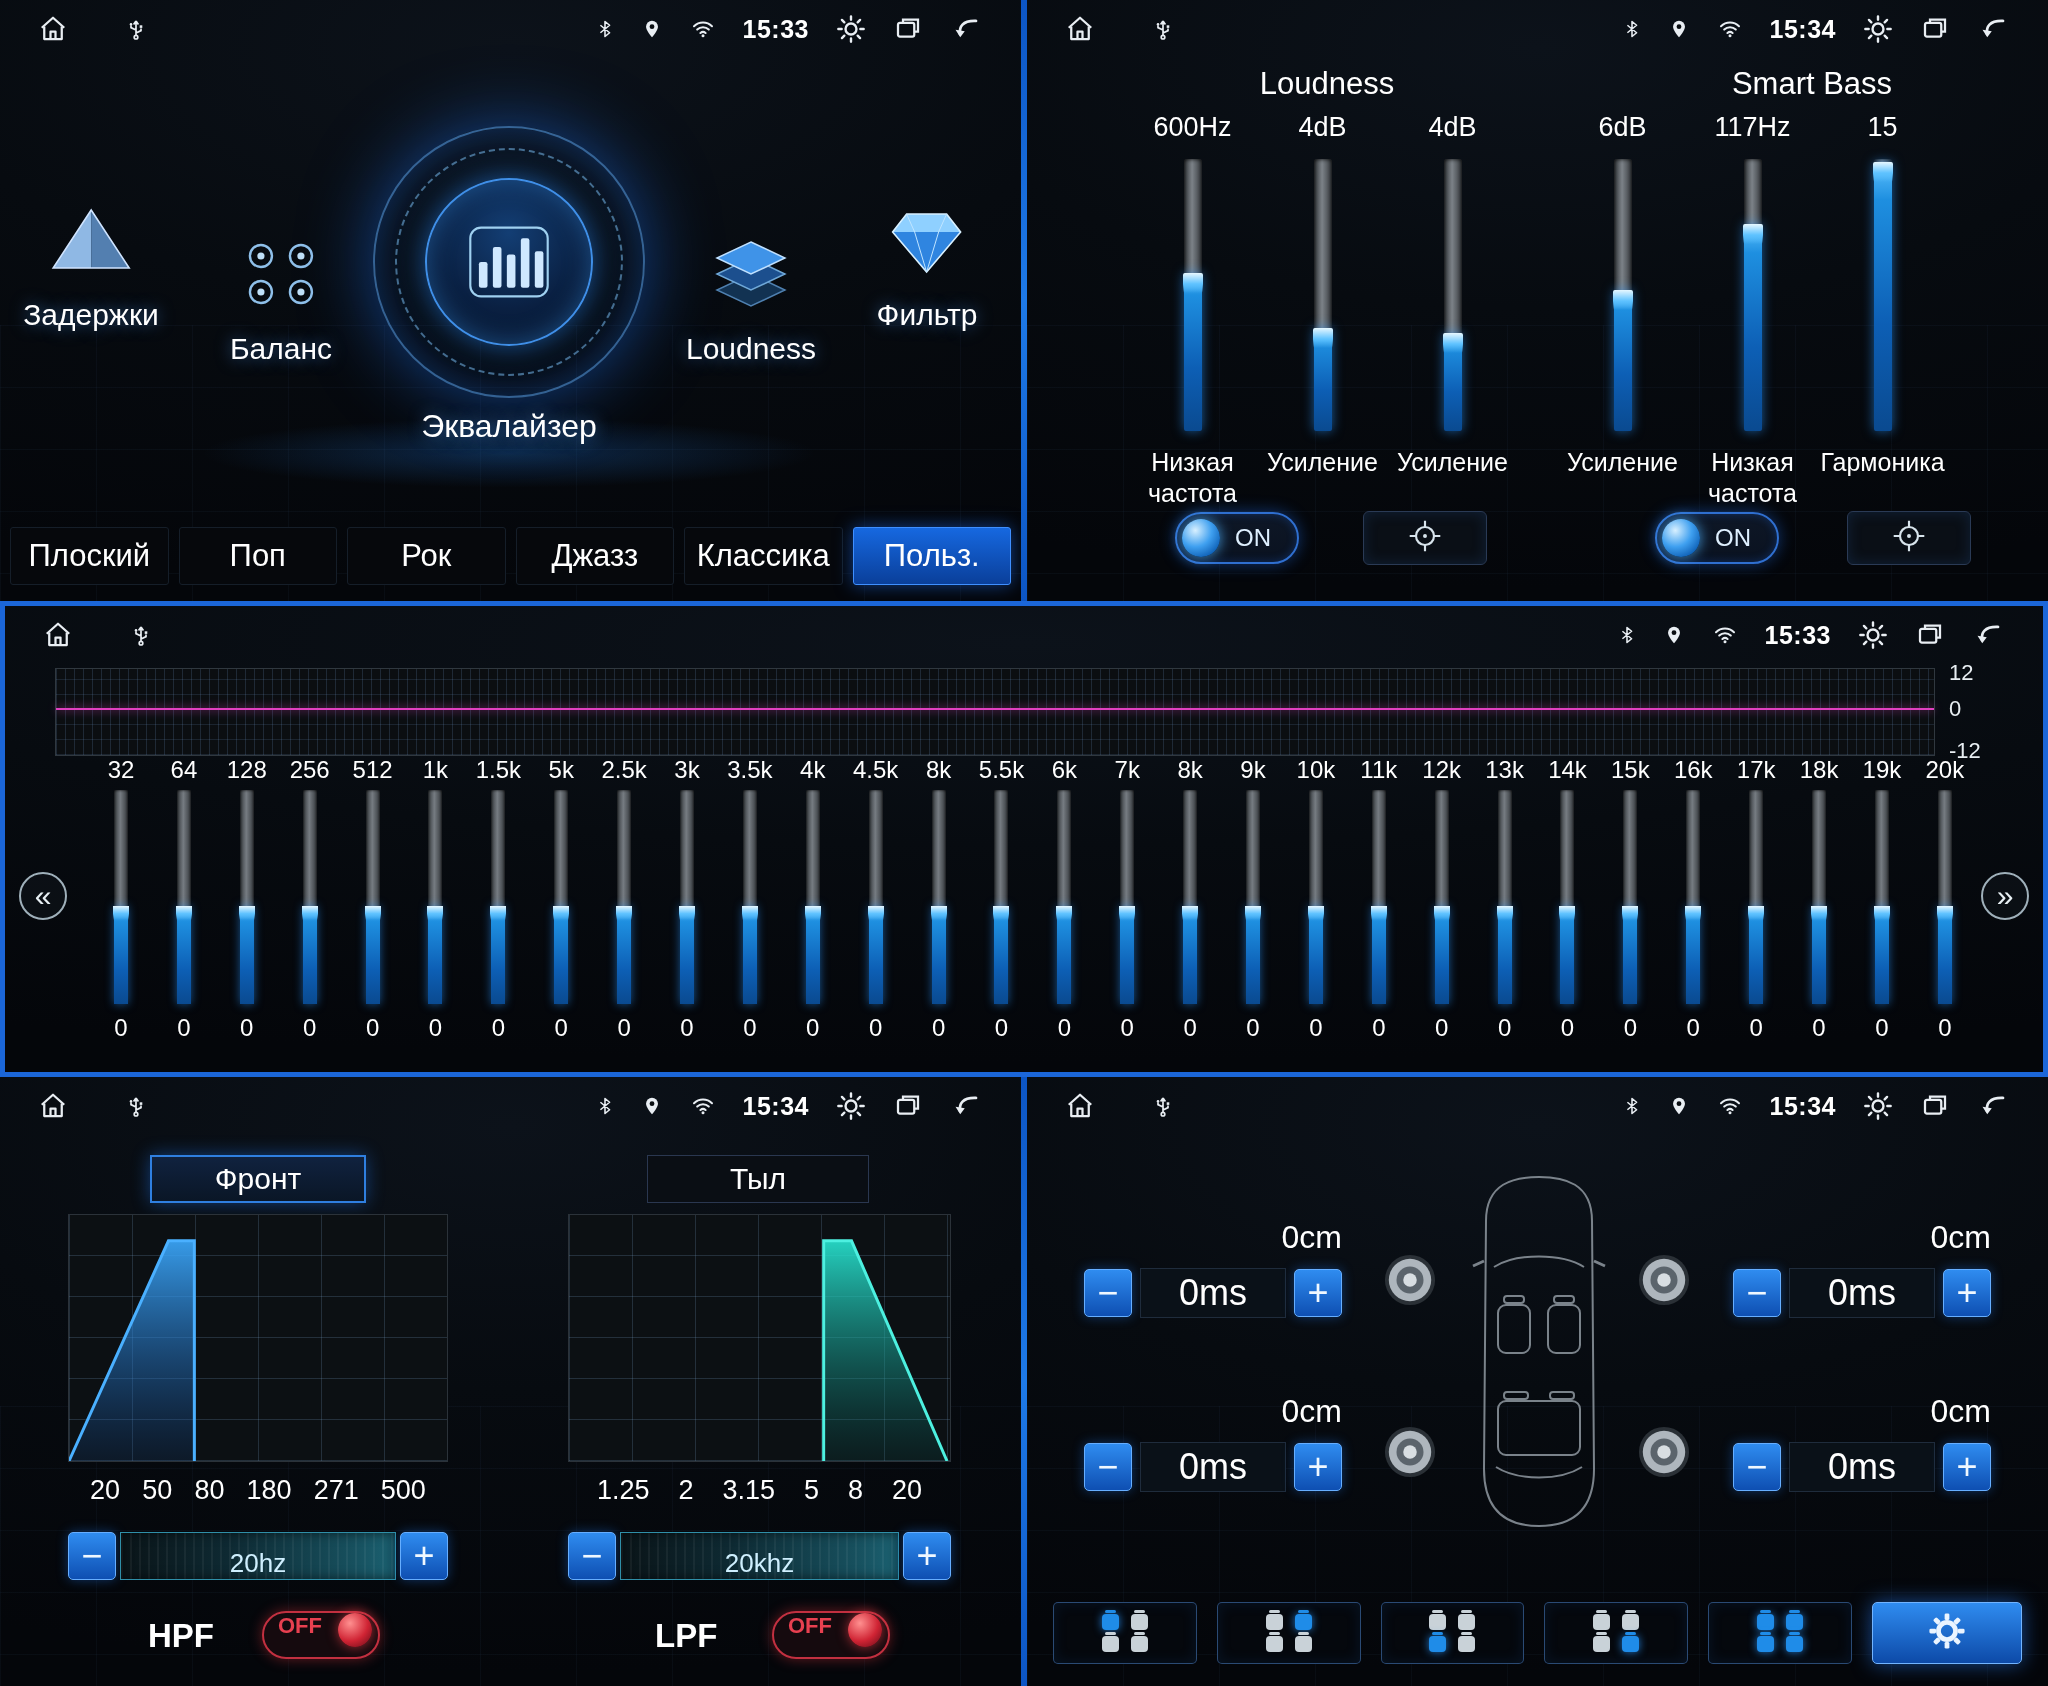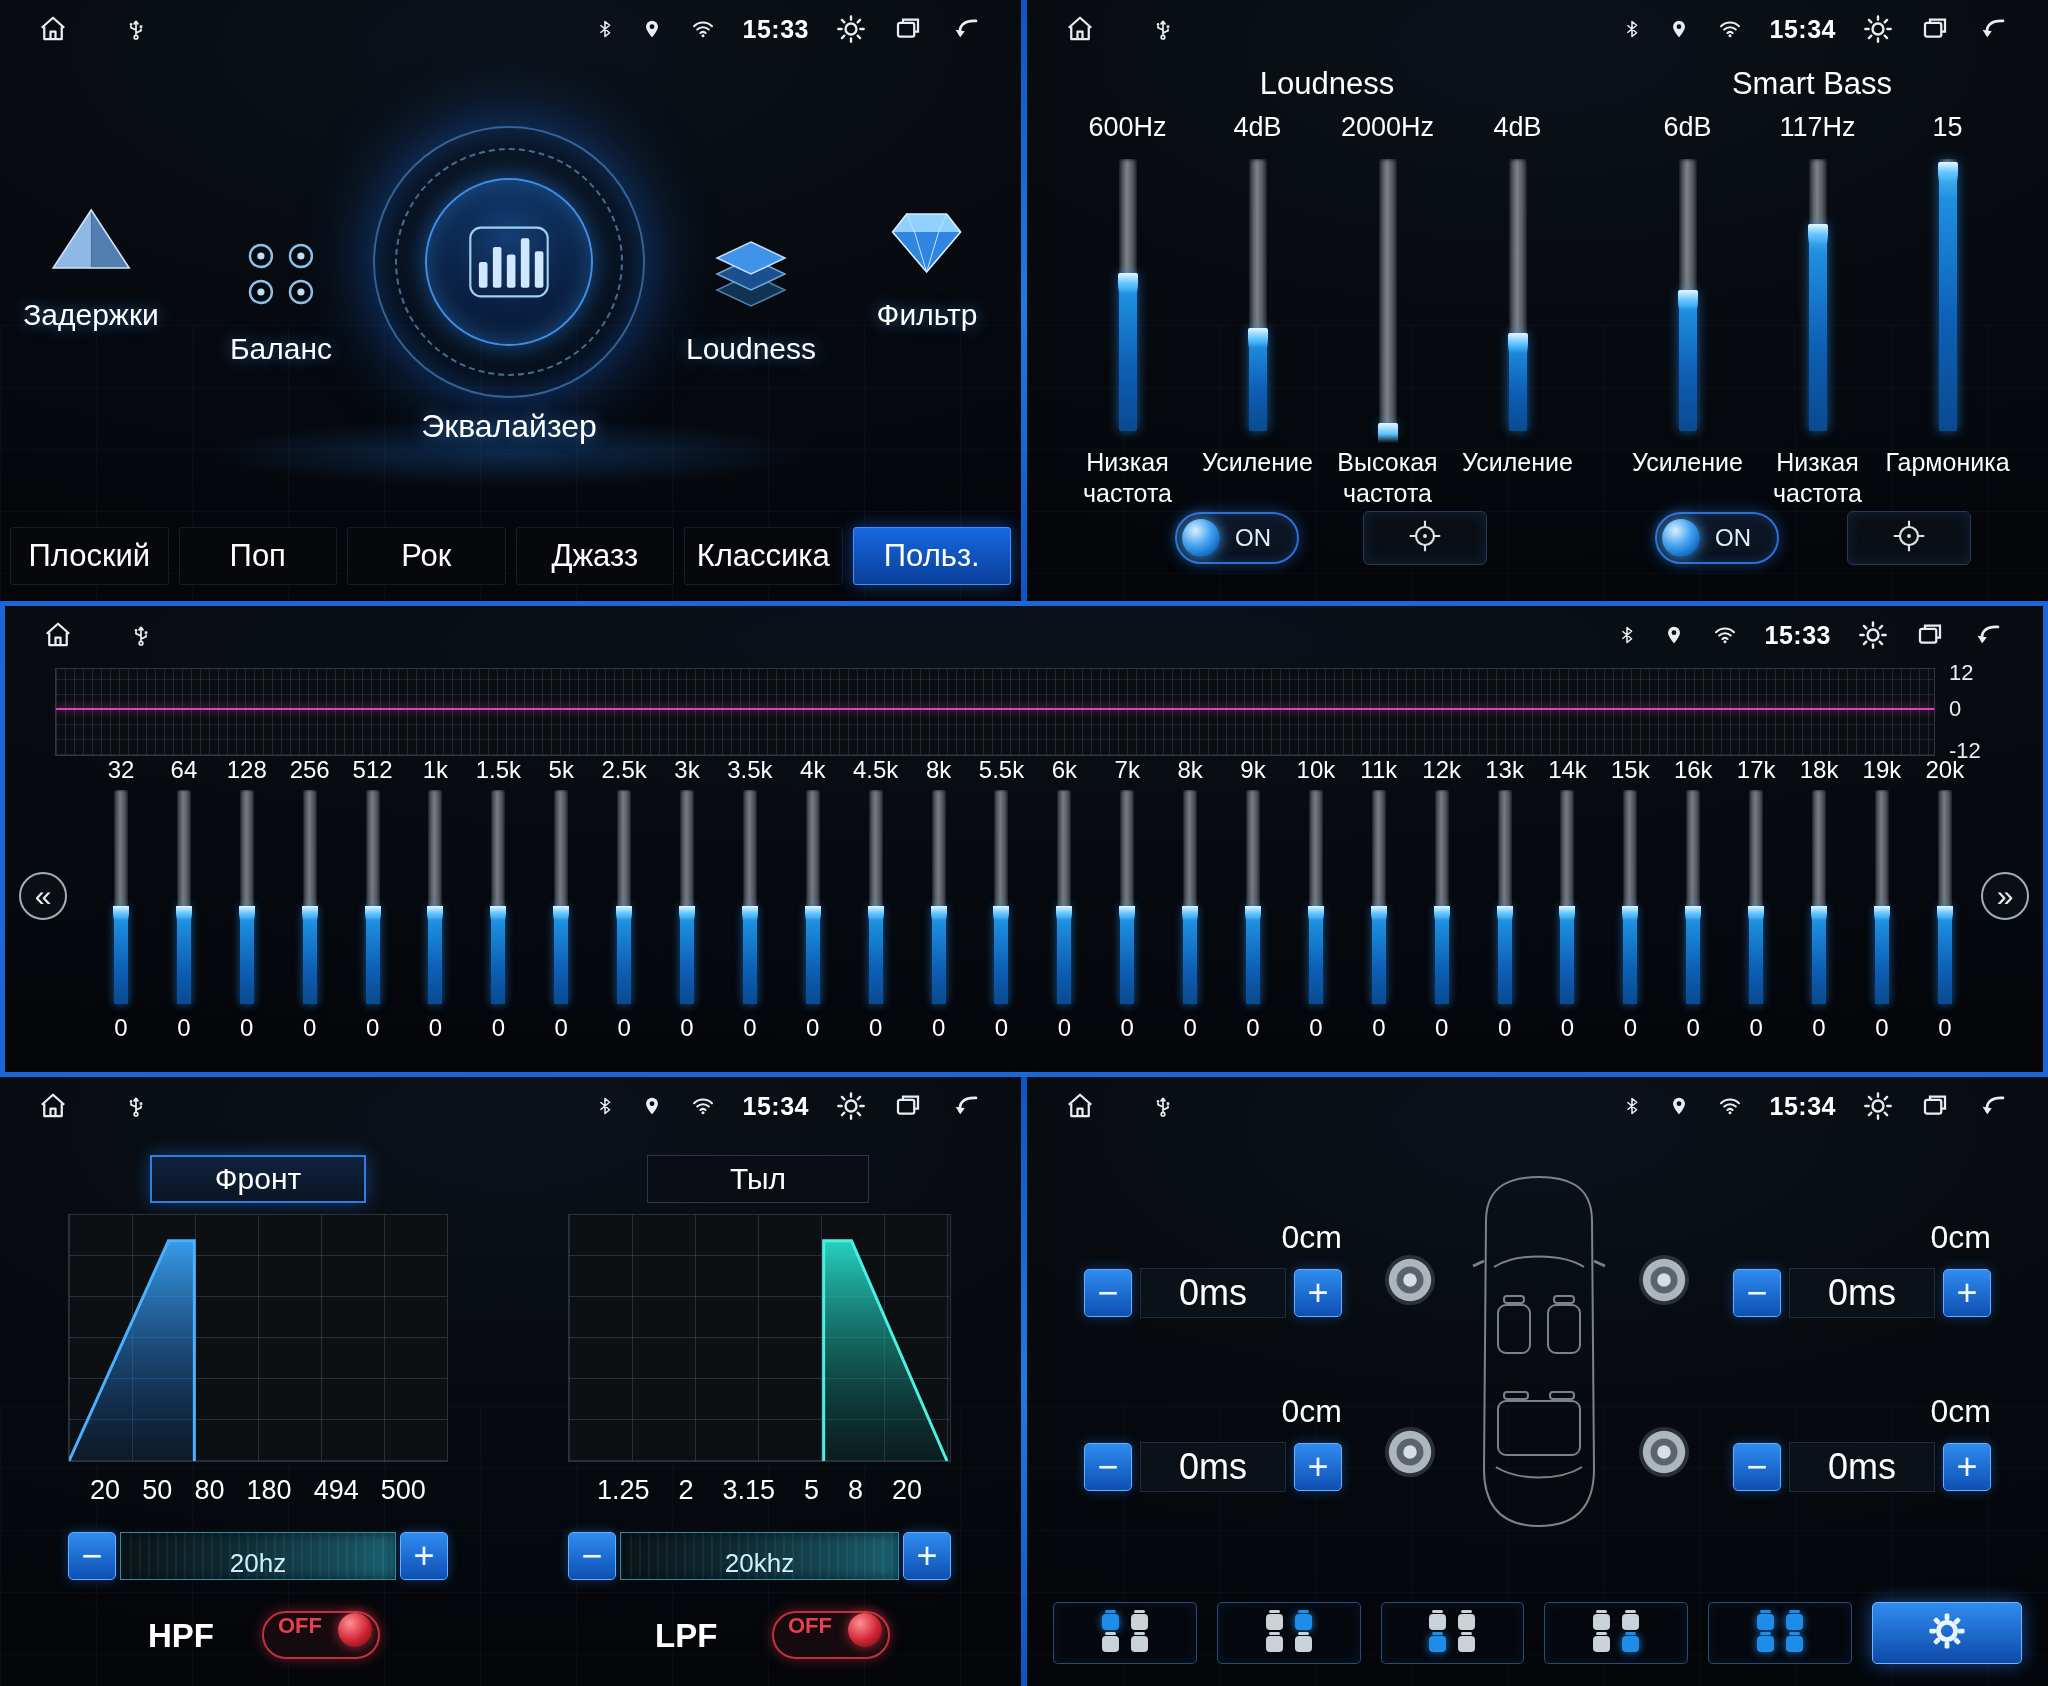--- a/index.html
+++ b/index.html
@@ -368,27 +368,20 @@
           <div class="vlabel">Низкая частота</div>
         </div>
         <div class="vcol">
           <div class="vval">4dB</div>
           <div class="vtrack">
             <div class="vfill" style="height:38%"></div>
           </div>
           <div class="vlabel">Усиление</div>
         </div>
         <div class="vcol">
-          <div class="vval">2000Hz</div>
-          <div class="vtrack">
-            <div class="vfill" style="height:3%"></div>
-          </div>
-          <div class="vlabel">Высокая частота</div>
-        </div>
-        <div class="vcol">
           <div class="vval">4dB</div>
           <div class="vtrack">
             <div class="vfill" style="height:36%"></div>
           </div>
           <div class="vlabel">Усиление</div>
         </div>
         <div class="vcol sb-gap">
           <div class="vval">6dB</div>
           <div class="vtrack">
             <div class="vfill" style="height:52%"></div>
@@ -811,21 +804,21 @@
         <polygon points="256,248 256,26 284,26 380,248" fill="url(#lpfGrad)"></polygon>
         <polyline points="256,248 256,26 284,26 380,248" fill="none" stroke="#4df0e0" stroke-width="3"></polyline>
       </svg>
     </div>
 
     <div class="ticks" id="hpf-ticks">
         <span class="tick">20</span>
         <span class="tick">50</span>
         <span class="tick">80</span>
         <span class="tick">180</span>
-        <span class="tick">494</span>
+        <span class="tick">271</span>
         <span class="tick">500</span>
       </div>
     <div class="ticks" id="lpf-ticks">
         <span class="tick">1.25</span>
         <span class="tick">2</span>
         <span class="tick">3.15</span>
         <span class="tick">5</span>
         <span class="tick">8</span>
         <span class="tick">20</span>
       </div>

